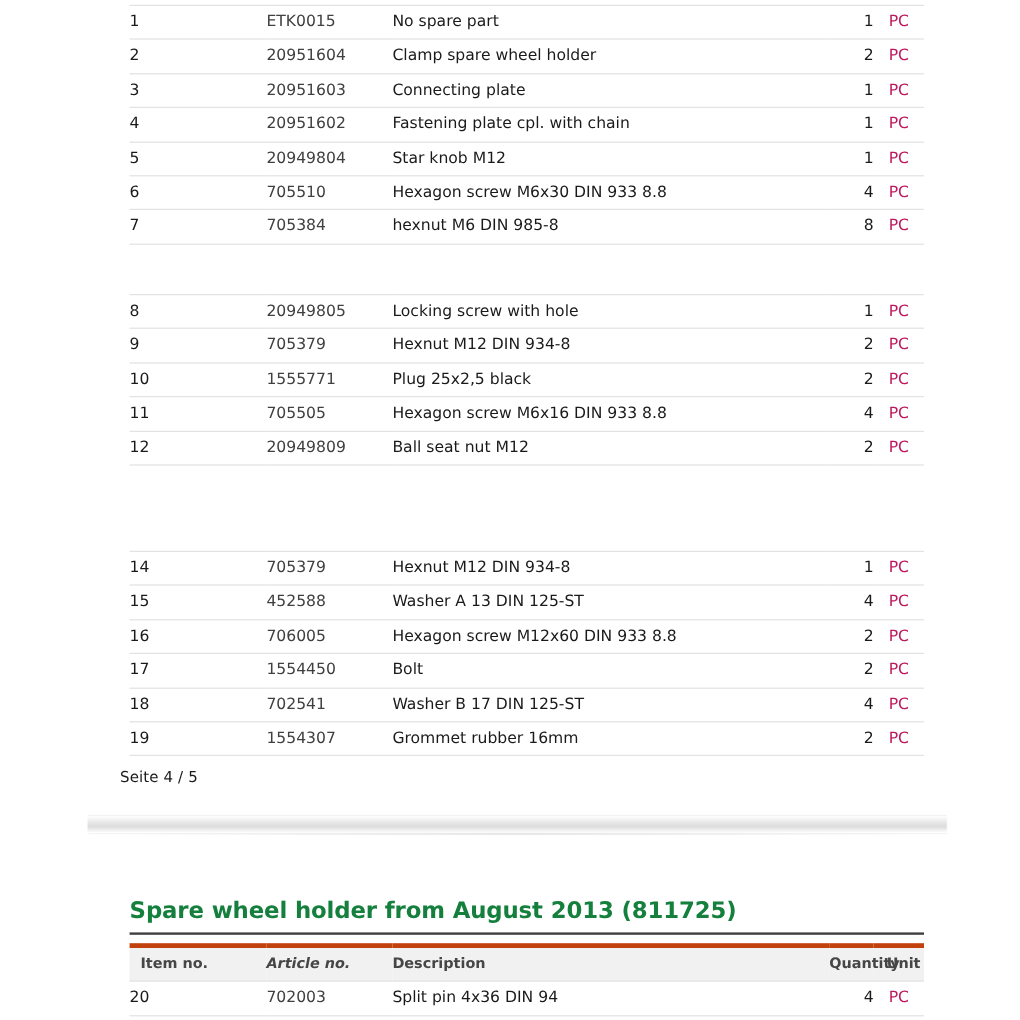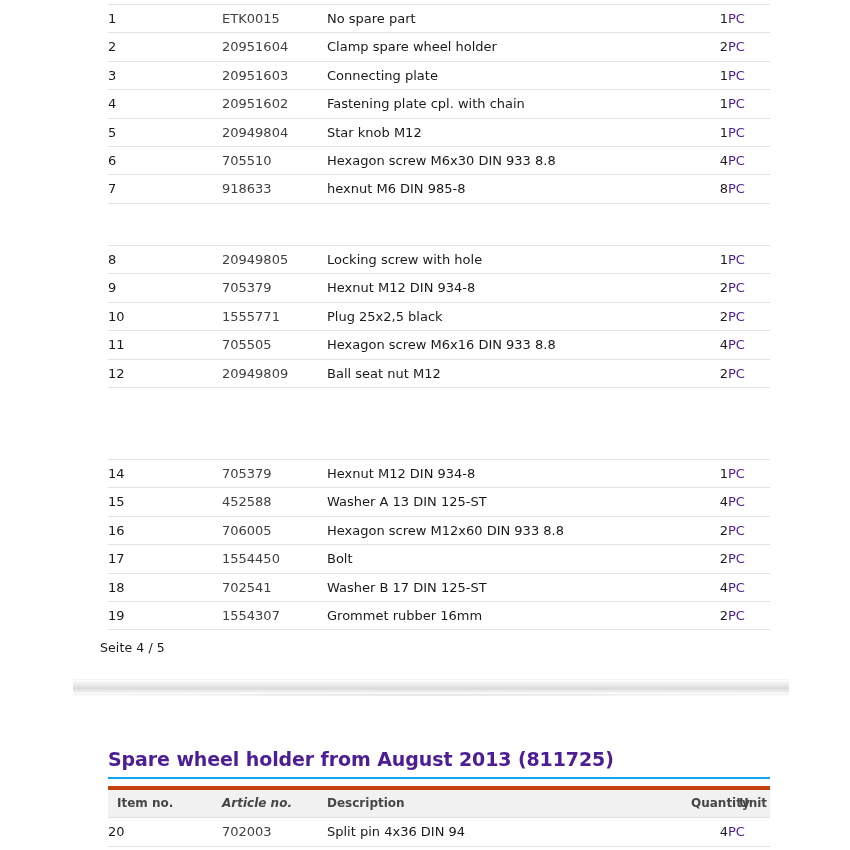--- a/index.html
+++ b/index.html
@@ -51,21 +51,21 @@
   col.c-item    { width: 114px; }
   col.c-article { width: 105px; }
   col.c-desc    { width: 364px; }
   col.c-qty     { width: 37px; }
   col.c-unit    { width: 42px; }
 
   .cell-item    { padding-left: 9px; color: #1a1a1a; }
   .cell-article { color: #404040; }
   .cell-desc    { color: #1a1a1a; }
   .cell-qty     { text-align: right; padding-right: 8px; color: #1a1a1a; }
-  .cell-unit    { text-align: left; padding-left: 8px; color: #4c1d95; }
+  .cell-unit    { text-align: center; padding-left: 8px; color: #be185d; }
 
   
   .hdr-row {
     background: #f1f1f1;
   }
   .hdr-row th {
     font-weight: bold;
     color: #464646;
     font-size: 12px;
     border-top: 4px solid #c2410c;
@@ -121,24 +121,24 @@
   }
 
   
   .section-heading {
     position: absolute;
     left: 108px;
     top: 748px;
     width: 662px;
     font-size: 19px;
     font-weight: bold;
-    color: #4c1d95;
+    color: #15803d;
     letter-spacing: -0.1px;
     padding-bottom: 7px;
-    border-bottom: 2px solid #0ea5e9;
+    border-bottom: 2px solid #404040;
   }
 </style>
 </head>
 <body>
 
 <div class="page">
 
   <table class="parts-table" id="block-1">
     <colgroup>
       <col class="c-item">
@@ -185,21 +185,21 @@
       </tr>
       <tr>
         <td class="cell-item">6</td>
         <td class="cell-article">705510</td>
         <td class="cell-desc">Hexagon screw M6x30 DIN 933 8.8</td>
         <td class="cell-qty">4</td>
         <td class="cell-unit">PC</td>
       </tr>
       <tr>
         <td class="cell-item">7</td>
-        <td class="cell-article">918633</td>
+        <td class="cell-article">705384</td>
         <td class="cell-desc">hexnut M6 DIN 985-8</td>
         <td class="cell-qty">8</td>
         <td class="cell-unit">PC</td>
       </tr>
     </tbody>
   </table>
 
   <table class="parts-table" id="block-2">
     <colgroup>
       <col class="c-item">

